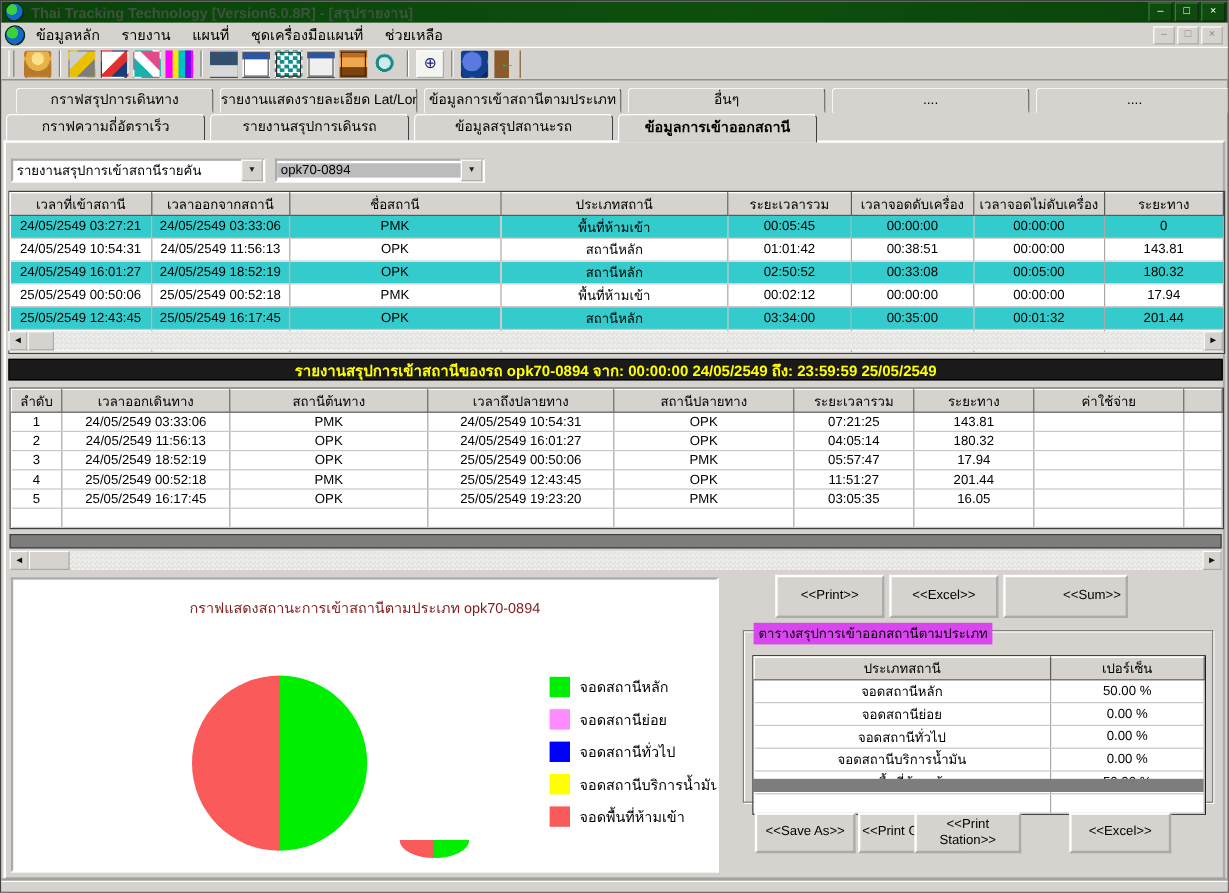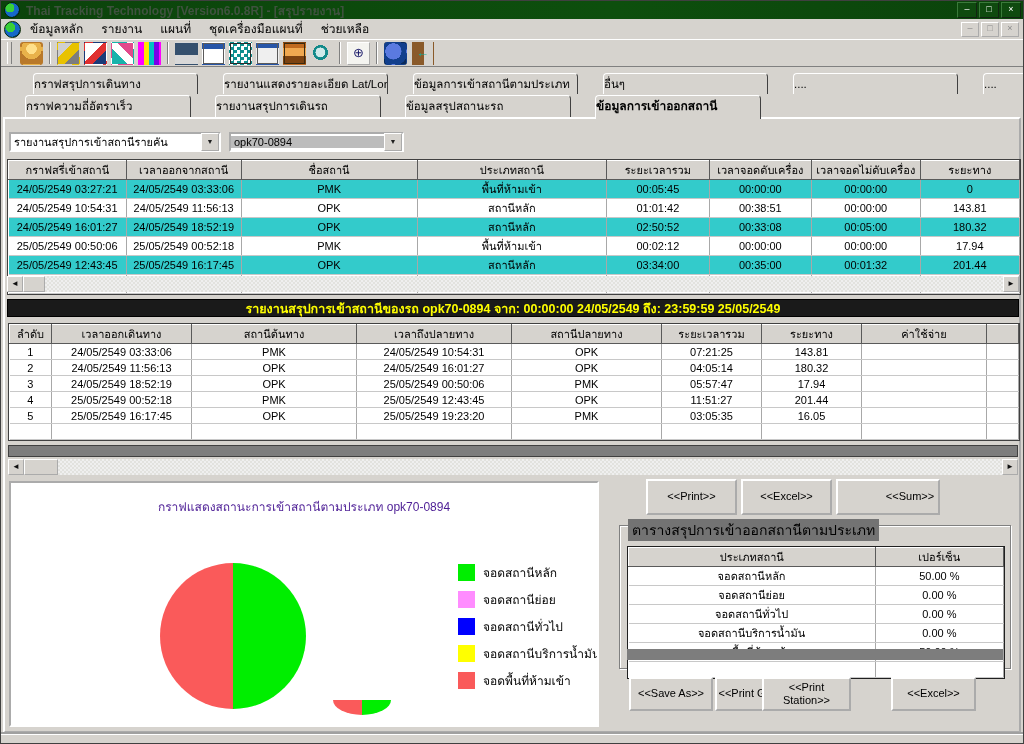--- a/index.html
+++ b/index.html
@@ -41,23 +41,23 @@
   .i8{background:linear-gradient(180deg,#2856a8 0 26%,#efefef 26%);box-shadow:inset 0 0 0 1px #5a5a5a;}
   .i9{background:linear-gradient(180deg,#c06a20 0 22%,#f0a850 22% 62%,#7c4210 62%);box-shadow:inset 0 0 0 1px #3a2a10;}
   .i10{background:radial-gradient(circle at 45% 45%,#cfeaea 0 30%,#128a8a 31% 45%,transparent 46%);}
   .i11{background:#f4f4f0;border:1px outset #fff !important;color:#1a1a6a;font-size:13px;}
   .i12{background:radial-gradient(circle at 40% 40%,#5a7ae0 0 45%,#123f8c 46% 80%,#0a2a5a 81%);border-radius:3px;}
   .i13{background:linear-gradient(90deg,#8a5a2a 0 58%,#d6d3ce 58%);color:#0faf9f;font-weight:bold;font-size:13px;}
   
   .tabrow{position:absolute;display:flex;}
   .tabrow1{left:12px;top:72px;gap:5px;}
   .tabrow2{left:4px;top:94px;gap:4px;}
-  .tab{width:163px;height:20px;line-height:20px;text-align:left;background:#d6d3ce;
+  .tab{width:163px;height:20px;line-height:20px;text-align:center;background:#d6d3ce;
     border-top:1px solid #fff;border-left:1px solid #fff;border-right:1px solid #404040;
-    border-radius:4px 4px 0 0;cursor:pointer;white-space:nowrap;overflow:hidden;font-size:11.5px;margin-left:20px;}
+    border-radius:4px 4px 0 0;cursor:pointer;white-space:nowrap;overflow:hidden;font-size:11.5px;}
   .tabrow2 .tab{width:164px;height:21px;line-height:21px;}
   .tab.active{font-weight:bold;height:23px;position:relative;z-index:3;font-size:12px;}
   
   .content{position:absolute;left:2px;top:116px;width:1018px;height:616px;background:#d6d3ce;
     border:2px outset #fff;box-sizing:border-box;}
   
   .combo{position:absolute;top:131px;height:20px;background:#fff;border:2px inset #fff;
     box-sizing:border-box;display:flex;align-items:center;cursor:pointer;}
   .combo-text{flex:1;padding:0 3px;white-space:nowrap;overflow:hidden;font-size:11px;}
   .combo-text.selected{background:#bcbcbc;}
@@ -81,34 +81,34 @@
     text-align:center;color:#101010;cursor:pointer;box-sizing:border-box;}
   .sthumb{width:22px;background:#d6d3ce;border:1px outset #fff;cursor:grab;box-sizing:border-box;}
   .sspace{flex:1;}
   
   .banner{position:absolute;left:6px;top:298px;width:1012px;height:18px;background:#1a1a1a;
     color:#ffff00;font-weight:bold;font-size:12.5px;text-align:center;line-height:18px;
     border:1px solid #000;box-sizing:border-box;white-space:nowrap;}
   
   .chartpanel{position:absolute;left:8px;top:480px;width:590px;height:246px;background:#fff;
     border:2px inset #fff;box-sizing:border-box;overflow:hidden;}
-  .charttitle{position:absolute;left:0;top:14px;width:100%;text-align:center;font-size:12px;color:#4c1d95;}
+  .charttitle{position:absolute;left:0;top:14px;width:100%;text-align:center;font-size:12px;color:#7f1d1d;}
   .pie{position:absolute;left:149px;top:80px;width:146px;height:146px;border-radius:50%;}
   .minipie{position:absolute;left:322px;top:217px;width:58px;height:15px;
     border-radius:0 0 29px 29px/0 0 15px 15px;background:linear-gradient(90deg,#fa5a5a 0 50%,#00ee00 50%);}
   .legend{position:absolute;left:447px;top:76px;list-style:none;margin:0;padding:0;}
   .legend li{display:flex;align-items:center;height:27px;}
   .lgsw{width:17px;height:17px;margin-right:8px;display:inline-block;}
   .lgtext{font-size:12px;white-space:nowrap;}
   
   .btn{position:absolute;background:#d6d3ce;border:2px outset #fff;font-size:11px;
     text-align:center;cursor:pointer;font-family:inherit;padding:0;line-height:1.2;}
   .groupbox{position:absolute;left:618px;top:524px;width:392px;height:144px;
     border:1px solid #808080;box-shadow:inset 1px 1px 0 #fff, 1px 1px 0 #fff;box-sizing:border-box;}
-  .grouplabel{position:absolute;left:8px;top:-7px;background:#737373;padding:0 4px;font-size:14px;white-space:nowrap;}
+  .grouplabel{position:absolute;left:8px;top:-7px;background:#d946ef;padding:0 4px;font-size:11px;white-space:nowrap;}
   .pctwrap{position:absolute;left:7px;top:20px;width:376px;border:1px solid #202020;background:#fff;}
   .pctwrap td{height:16px;border-right:1px solid #909090;border-bottom:1px solid #909090;}
   .pctband{position:absolute;left:7px;top:123px;width:376px;height:11px;background:#7d7d7d;}
   
   .statusbar{position:absolute;left:0;top:733px;width:1024px;height:11px;background:#d6d3ce;border-top:1px solid #fff;box-shadow:0 -2px 0 #a0a0a0;}
 </style>
 </head>
 <body>
 
 <div class="app">
@@ -196,21 +196,21 @@
           <col style="width:112px">
           <col style="width:172px">
           <col style="width:185px">
           <col style="width:100px">
           <col style="width:100px">
           <col style="width:106px">
           <col style="width:97px">
         </colgroup>
         <thead>
           <tr>
-            <th>กราฟสรี่เข้าสถานี</th>
+            <th>เวลาที่เข้าสถานี</th>
             <th>เวลาออกจากสถานี</th>
             <th>ชื่อสถานี</th>
             <th>ประเภทสถานี</th>
             <th>ระยะเวลารวม</th>
             <th>เวลาจอดดับเครื่อง</th>
             <th>เวลาจอดไม่ดับเครื่อง</th>
             <th>ระยะทาง</th>
           </tr>
         </thead>
         <tbody>

